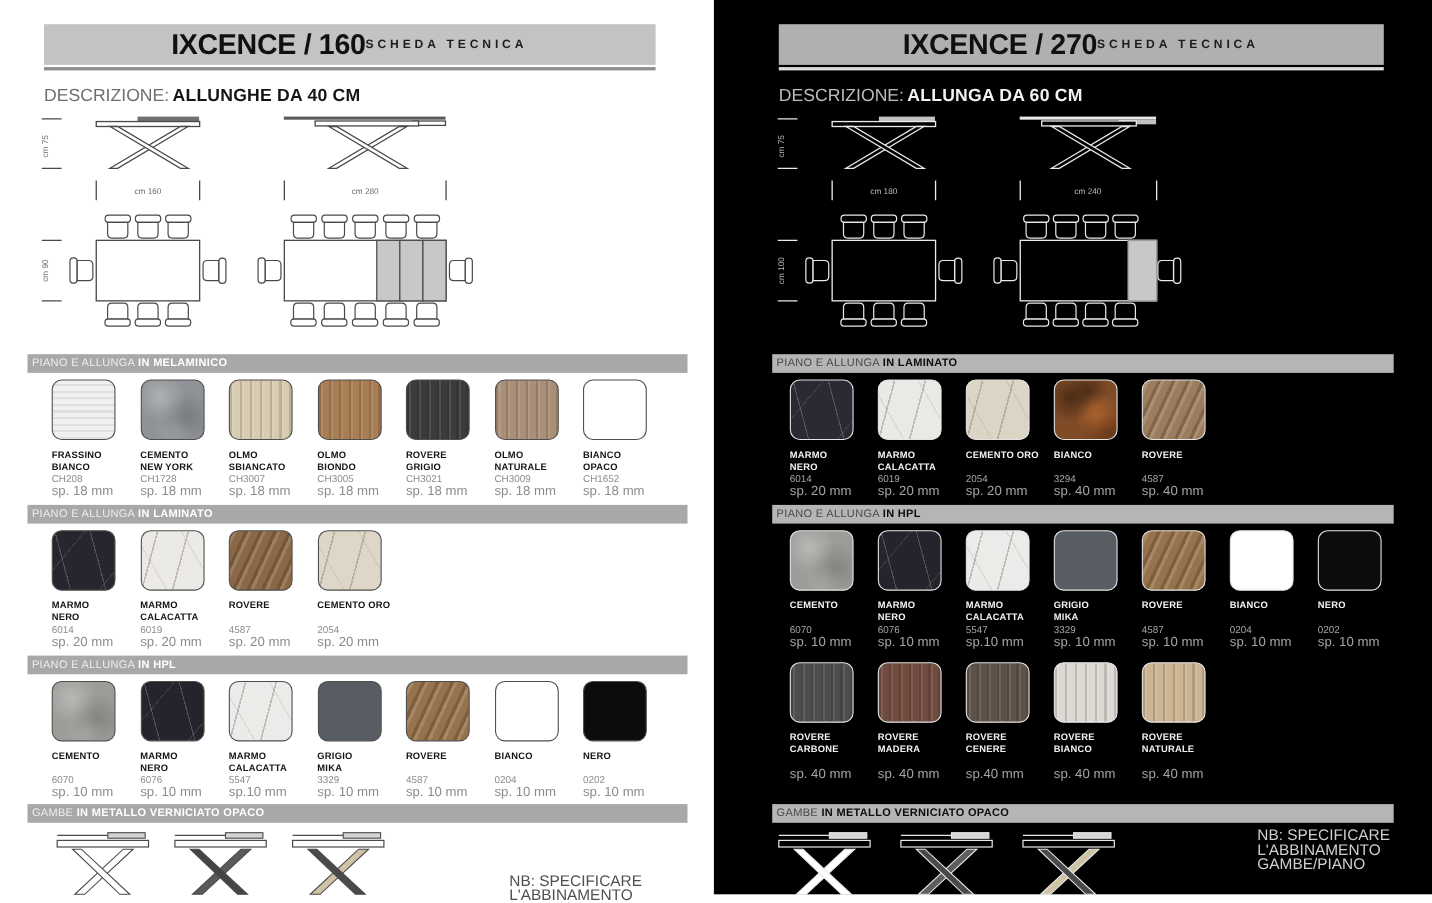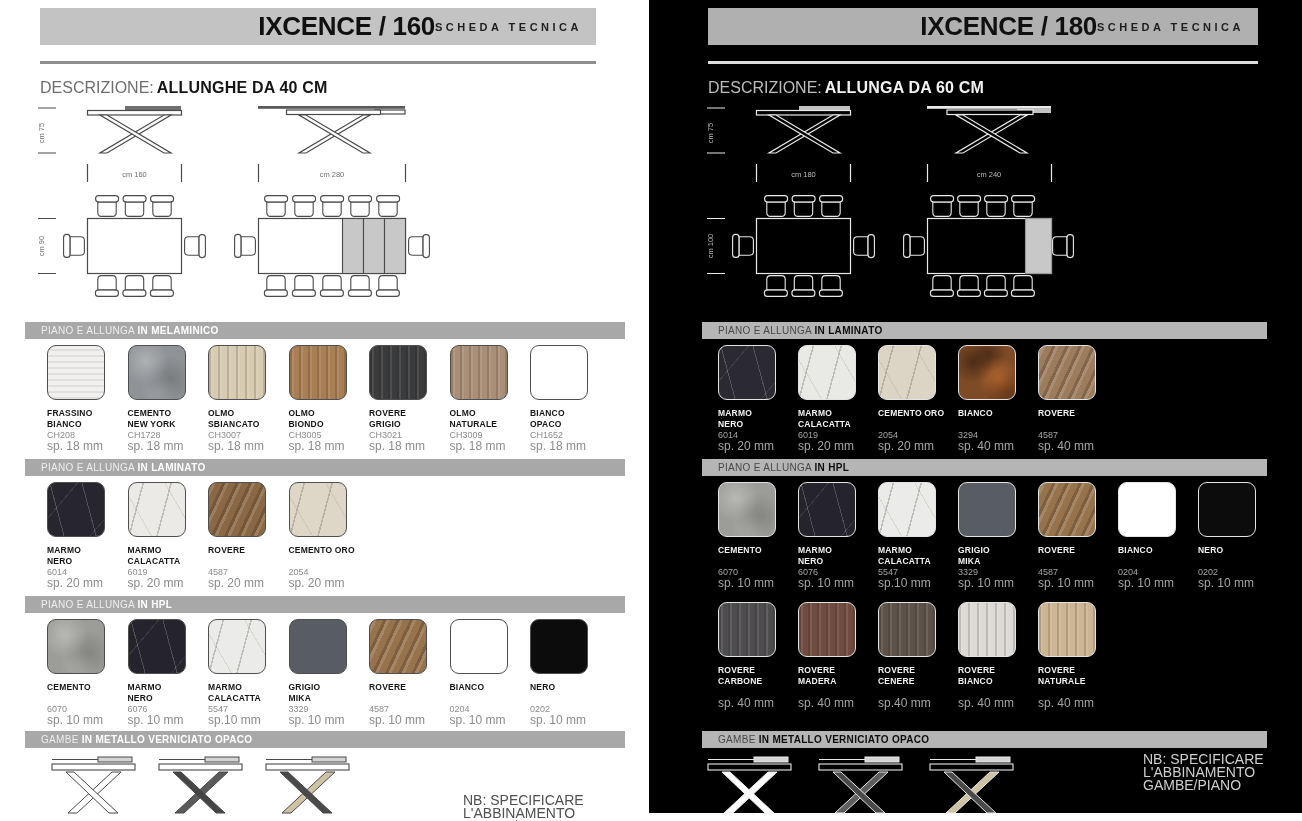--- a/index.html
+++ b/index.html
@@ -2,21 +2,21 @@
 <html><head>
 <meta charset="utf-8">
 <style>
   html,body{margin:0;padding:0}
   .page{position:relative;width:1302px;height:821px;background:#fff;overflow:hidden;
         font-family:"Liberation Sans",sans-serif;-webkit-font-smoothing:antialiased}
   .panel{position:absolute;top:0}
   .pl{left:0;width:649px;height:821px;background:#fff;--ln:#4a4a4a;--bg:#fff;--t1:#151515;--t2:#6e6e6e;--code:#8c8c8c}
   .pr{left:649px;width:653px;height:813px;background:#000;--ln:#e9e9e9;--bg:#000;--t1:#f2f2f2;--t2:#bdbdbd;--code:#a5a5a5}
 
-  .hdr{position:absolute;top:8px;display:flex;align-items:center;justify-content:flex-end}
+  .hdr{position:absolute;top:22px;display:flex;align-items:center;justify-content:center}
   .pl .hdr{left:40px;width:556px;height:37px;background:#c3c3c3}
   .pr .hdr{left:59px;width:550px;height:37px;background:#b0b0b0}
   .title{font-size:26px;font-weight:bold;color:#101010;padding-left:13px;letter-spacing:-.3px}
   .tag{font-size:11px;font-weight:bold;color:#1d1d1d;letter-spacing:3.5px;padding-right:14px}
   .hrule{position:absolute;top:61px;height:3px}
   .pl .hrule{left:40px;width:556px;background:#8e8e8e}
   .pr .hrule{left:59px;width:550px;background:#dcdcdc}
 
   .desc{position:absolute;top:79px;font-size:16px;color:var(--t2)}
   .pl .desc{left:40px}.pr .desc{left:59px}
@@ -31,21 +31,21 @@
   .diag .dkleaf{fill:#707070}
   .pr .diag .dkleaf{fill:#c2c2c2}
   .diag .topline{fill:#5a5a5a}
   .pr .diag .topline{fill:#e9e9e9}
   .diag text{fill:var(--t2);font-size:7.5px;font-family:"Liberation Sans",sans-serif}
   .diag .chair rect,.diag .chair path{fill:var(--bg);stroke:var(--ln);stroke-width:1.1}
 
   .sec{position:absolute}
   .pl .sec{left:25px;width:600px}.pr .sec{left:53px;width:565px}
   .s1{top:322px}.s2{top:459px}.s3{top:596px}.sg{top:731px}
-  .secbar{height:17px;line-height:17px;font-size:10px;padding-left:16px;letter-spacing:.3px}
+  .secbar{height:17px;line-height:17px;font-size:10px;padding-left:4px;letter-spacing:.3px}
   .pl .secbar{background:#a8a8a8;color:#eeeeee}
   .pl .secbar b{color:#ffffff}
   .pr .secbar{background:#b5b5b5;color:#484848}
   .pr .secbar b{color:#0d0d0d}
 
   .cells{display:flex;margin-top:6px}
   .pl .cells{padding-left:22px}.pr .cells{padding-left:16px}
   .cell{flex:0 0 80.5px}
   .pr .cell{flex:0 0 80px}
   .sw{width:58px;height:55px;border-radius:9px;border:1px solid #4f4f4f;position:relative;overflow:hidden;box-sizing:border-box}
@@ -333,21 +333,21 @@
       </div>
     </section>
     <div class="nb">
       <div>NB: SPECIFICARE</div>
         <div>L'ABBINAMENTO GAMBE/PIANO</div>
     </div>
   </section>
 
   <section class="panel pr">
     <header class="hdr">
-      <span class="title">IXCENCE / 180</span>
+      <span class="title">IXCENCE / 270</span>
       <span class="tag">SCHEDA TECNICA</span>
     </header>
     <div class="hrule"></div>
     <div class="desc">
       <span>DESCRIZIONE:</span><b>ALLUNGA DA 60 CM</b>
     </div>
 
     <svg class="diag" width="420" height="212" viewBox="0 0 420 212">
       <defs>
         <g id="chR" class="chair">

